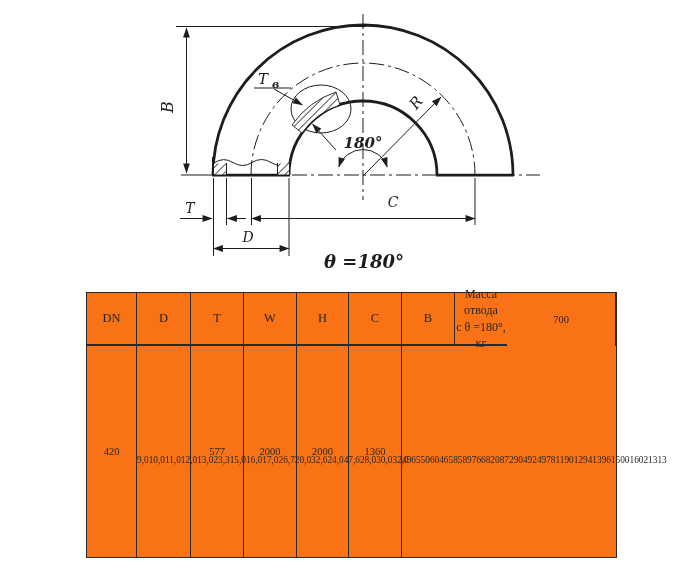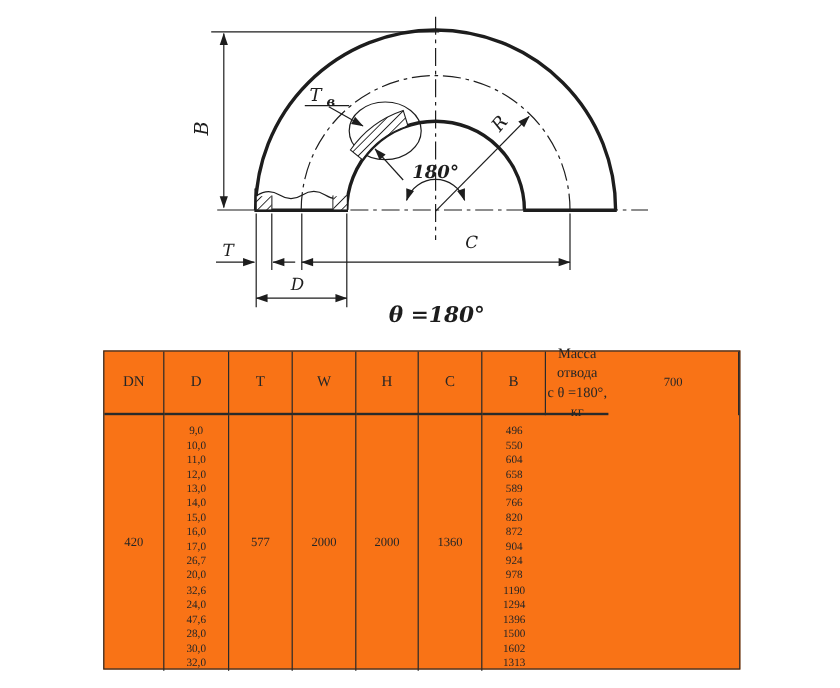--- a/index.html
+++ b/index.html
@@ -11,21 +11,21 @@
   .spec-table{position:absolute;left:86px;top:292px;width:531px;height:266px;
       box-sizing:border-box;border:1.7px solid #2a2a2a;background:#f97316;
       display:grid;grid-template-columns:50px 54px 53px 53px 52px 53px 53px 52px 1fr;
       grid-template-rows:53px 1fr;}
   .hcell{border-right:1.4px solid #2a2a2a;border-bottom:2.4px solid #2a2a2a;
       display:flex;flex-direction:column;align-items:center;justify-content:center;
       font-size:12.5px;text-align:center;}
   .hcell.mass{font-size:12px;line-height:1.35;}
   .bcell{border-right:1.4px solid #2a2a2a;display:flex;align-items:center;
       justify-content:center;font-size:10.5px;}
-  .bcell.list{flex-direction:column;justify-content:flex-start;padding-top:8px;}
+  .bcell.list{flex-direction:row;justify-content:flex-start;padding-top:18px;}
   .hcell.last,.bcell.last{border-right:none;}
   .vline{font-size:9.3px;line-height:12.05px;}
 </style>
 </head>
 <body>
 
 <div class="page">
 
   <svg class="drawing" width="700" height="288" viewBox="0 0 700 288">
     <defs>
@@ -118,21 +118,21 @@
     </div>
 
     <div class="bcell">700</div>
     <div class="bcell">420</div>
     <div class="bcell list">
         <div class="vline">9,0</div>
         <div class="vline">10,0</div>
         <div class="vline">11,0</div>
         <div class="vline">12,0</div>
         <div class="vline">13,0</div>
-        <div class="vline">14,0</div>
+        <div class="vline">23,3</div>
         <div class="vline">15,0</div>
         <div class="vline">16,0</div>
         <div class="vline">17,0</div>
         <div class="vline">26,7</div>
         <div class="vline">20,0</div>
         <div class="vline">32,6</div>
         <div class="vline">24,0</div>
         <div class="vline">47,6</div>
         <div class="vline">28,0</div>
         <div class="vline">30,0</div>

